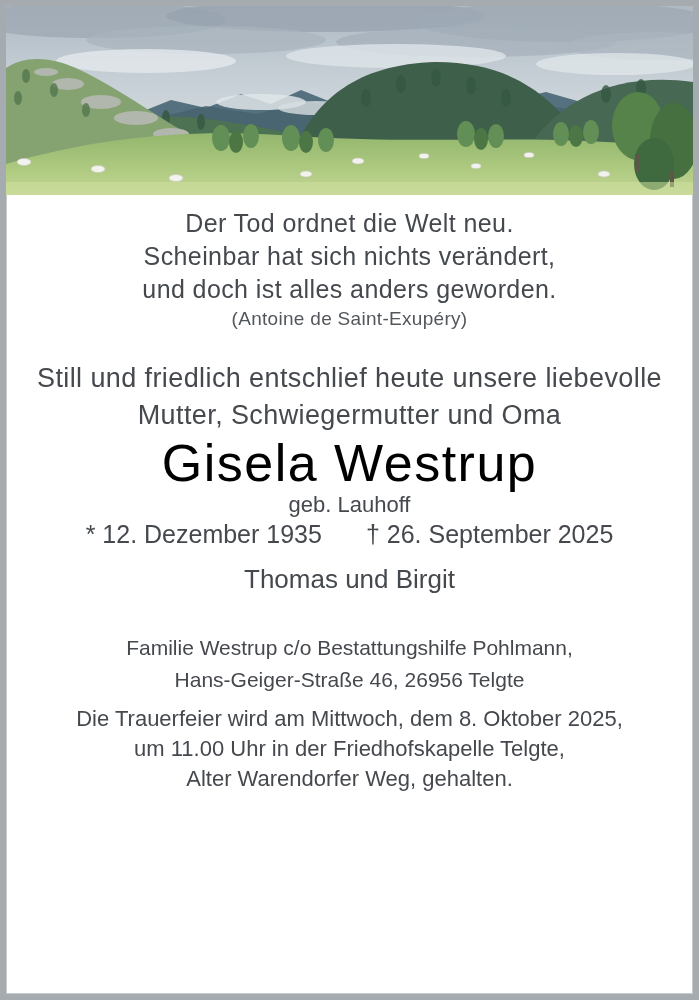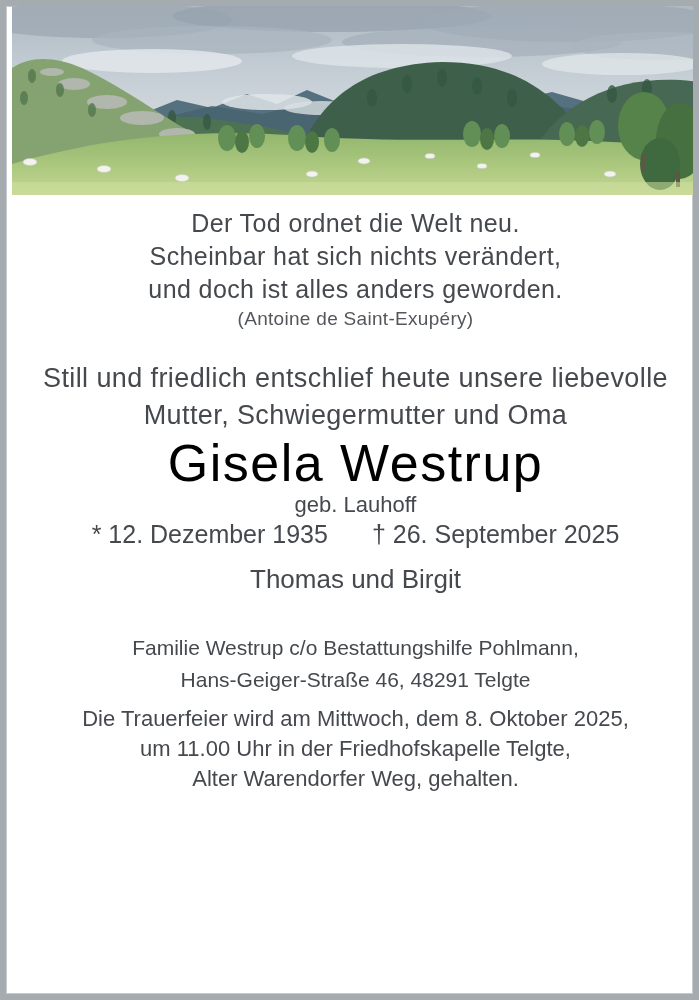--- a/index.html
+++ b/index.html
@@ -8,21 +8,20 @@
     font-family:"Liberation Sans", sans-serif;
     -webkit-font-smoothing:antialiased;
   }
   .frame{
     position:absolute;inset:0;width:699px;height:1000px;
     box-sizing:border-box;
     border:6px solid #a6abaf;
     box-shadow:inset 0 0 0 1px #c6cacd;
     background:#ffffff;
     overflow:hidden;
-    padding-left:6px;
   }
   .photo{
     width:687px;height:189px;overflow:hidden;position:relative;
   }
   .photo svg{display:block;}
   .content{
     width:687px;height:799px;text-align:center;color:#45494e;overflow:hidden;
   }
   .content p{margin:0;font-weight:300;}
   .quote{margin-top:12px;}
@@ -186,21 +185,21 @@
       <span class="birth">* 12. Dezember 1935</span><span class="death">† 26. September 2025</span>
     </p>
 
 
     <div class="mourners-2">
       <p class="mourners-line">Thomas und Birgit</p>
     </div>
 
     <div class="contact">
       <p class="contact-line">Familie Westrup c/o Bestattungshilfe Pohlmann,</p>
-      <p class="contact-line">Hans-Geiger-Straße 46, 48291 Telgte</p>
+      <p class="contact-line">Hans-Geiger-Straße 46, 26956 Telgte</p>
     </div>
 
     <div class="service">
       <p class="service-line">Die Trauerfeier wird am Mittwoch, dem 8. Oktober 2025,</p>
       <p class="service-line">um 11.00 Uhr in der Friedhofskapelle Telgte,</p>
       <p class="service-line">Alter Warendorfer Weg, gehalten.</p>
     </div>
 
   </div>
 </div>

